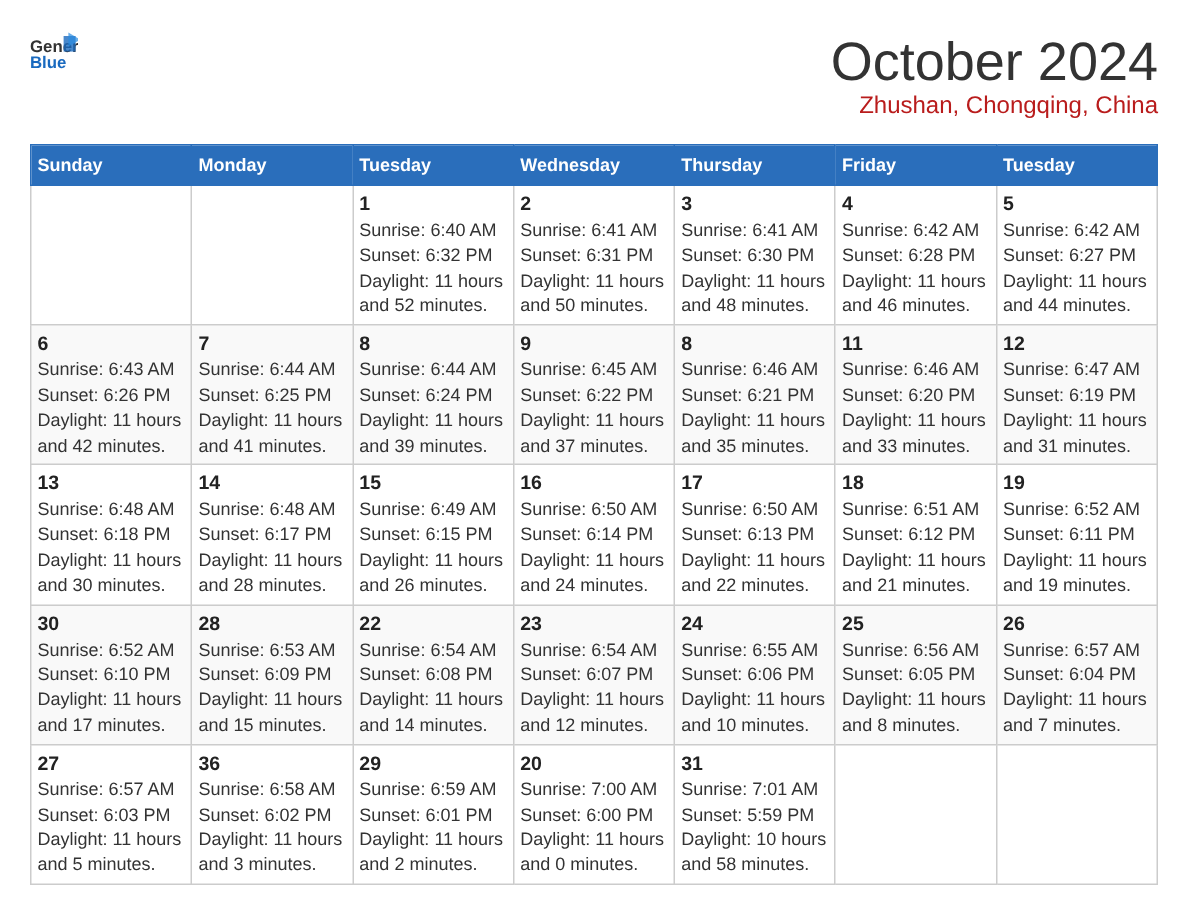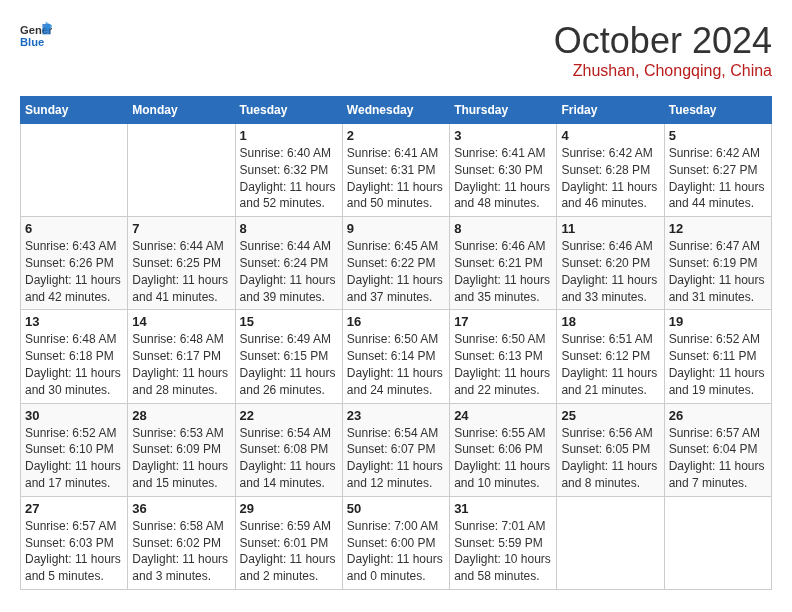--- a/index.html
+++ b/index.html
@@ -229,21 +229,21 @@
         </td>
         <td>
           <span class="day-number">36</span>
           <div class="day-info">Sunrise: 6:58 AM<br>Sunset: 6:02 PM<br>Daylight: 11 hours and 3 minutes.</div>
         </td>
         <td>
           <span class="day-number">29</span>
           <div class="day-info">Sunrise: 6:59 AM<br>Sunset: 6:01 PM<br>Daylight: 11 hours and 2 minutes.</div>
         </td>
         <td>
-          <span class="day-number">50</span>
+          <span class="day-number">20</span>
           <div class="day-info">Sunrise: 7:00 AM<br>Sunset: 6:00 PM<br>Daylight: 11 hours and 0 minutes.</div>
         </td>
         <td>
           <span class="day-number">31</span>
           <div class="day-info">Sunrise: 7:01 AM<br>Sunset: 5:59 PM<br>Daylight: 10 hours and 58 minutes.</div>
         </td>
         <td class="empty-cell"></td>
         <td class="empty-cell"></td>
       </tr>
     </tbody>

